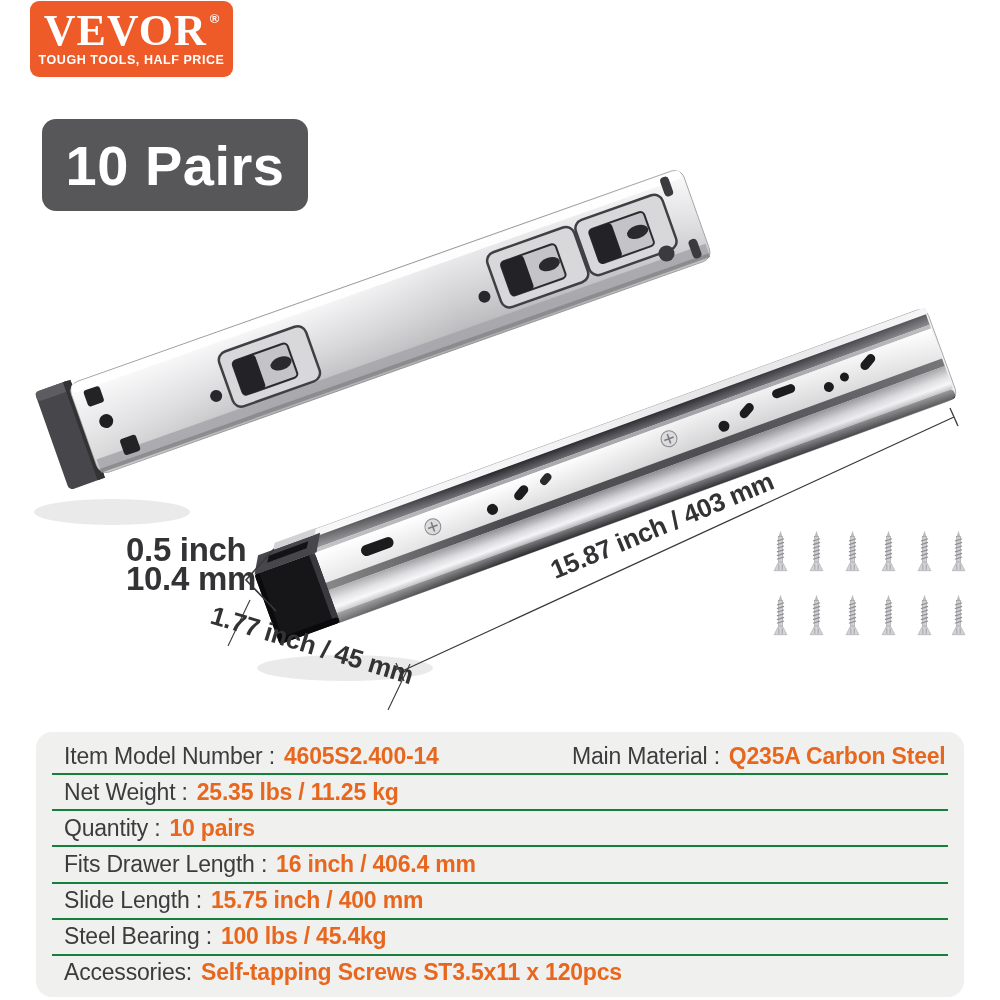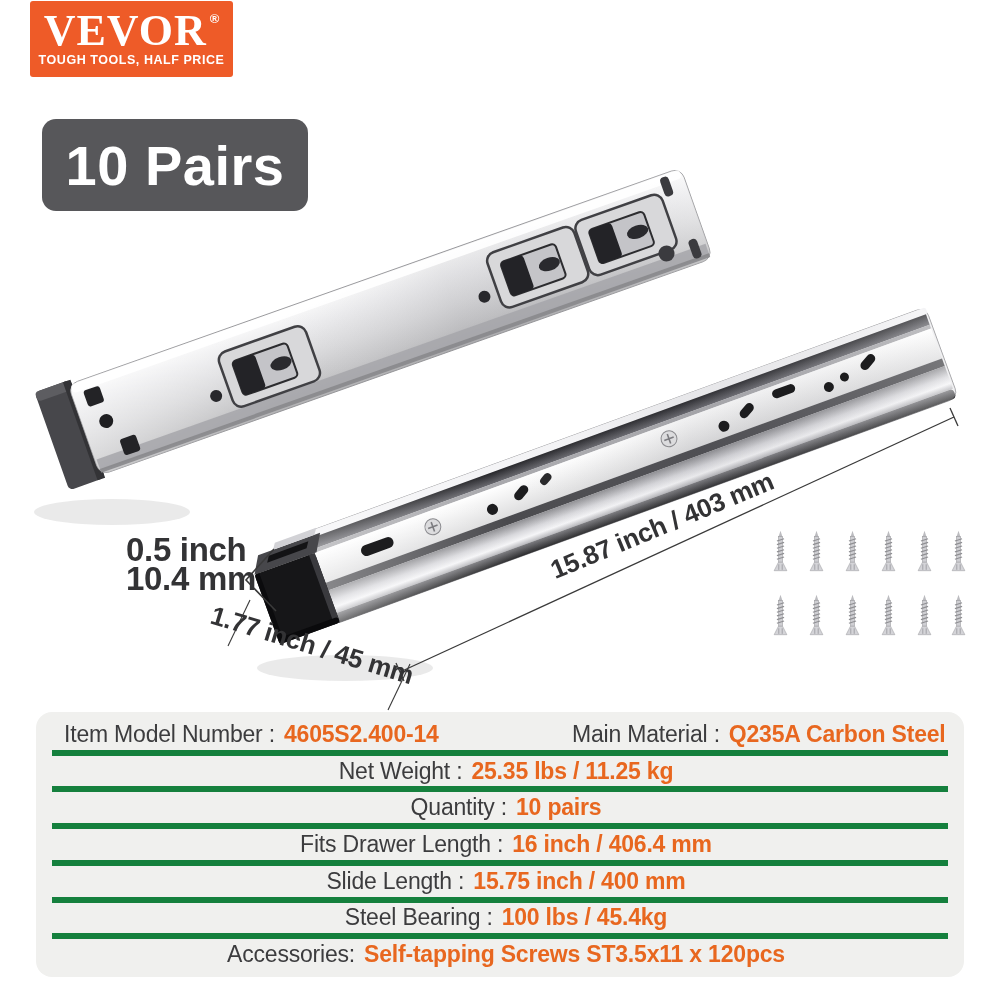--- a/index.html
+++ b/index.html
@@ -1,21 +1,21 @@
 <!DOCTYPE html>
 <html style="--accent: #EE5B28; --orange: #E8671F; --badge: #57575A; --panel: #F0F0EE; --label: #3C3C3E;"><head>
 <meta charset="utf-8">
 <style>
   html,body{margin:0;padding:0;background:#fff;}
   .canvas{position:relative;width:1000px;height:1000px;background:#ffffff;overflow:hidden;
           font-family:"Liberation Sans",sans-serif;}
 
   
   .logo{position:absolute;left:30px;top:1px;width:203px;height:76px;
-        background:var(--accent,#EE5B28);border-radius:3px;color:#fff;
+        background:var(--accent,#EE5B28);border-radius:9px;color:#fff;
         display:flex;flex-direction:column;align-items:center;justify-content:center;}
   .logo-name-row{display:flex;align-items:flex-start;line-height:40px;}
   .logo-name{font-family:"Liberation Serif",serif;font-weight:700;font-size:44px;letter-spacing:1px;}
   .logo-reg{font-size:13px;line-height:14px;margin-left:3px;margin-top:1px;font-weight:700;}
   .logo-tag{font-size:12.5px;font-weight:700;letter-spacing:0.55px;margin-top:2px;white-space:nowrap;}
 
   
   .badge{position:absolute;left:42px;top:119px;width:266px;height:92px;
          background:var(--badge,#57575A);border-radius:14px;color:#fff;
          display:flex;align-items:center;justify-content:center;
@@ -25,26 +25,26 @@
   .art{position:absolute;left:0;top:0;width:1000px;height:1000px;}
 
   
   .dim{position:absolute;color:#333335;font-weight:700;font-size:26px;
        letter-spacing:-0.3px;white-space:nowrap;}
   .dim-height{left:126px;top:535px;width:112px;text-align:right;line-height:29px;font-size:33px;}
   .dim-width{left:216px;top:600px;transform:rotate(17deg);transform-origin:left top;}
   .dim-length{left:552px;top:556px;transform:rotate(-22.5deg);transform-origin:left center;}
 
   
-  .spec{position:absolute;left:36px;top:712px;width:928px;height:265px;
+  .spec{position:absolute;left:36px;top:732px;width:928px;height:265px;
         background:var(--panel,#F0F0EE);border-radius:16px;
         padding:7px 16px;box-sizing:border-box;display:flex;flex-direction:column;}
   .spec-row{flex:1;display:flex;align-items:center;font-size:23px;
             color:var(--label,#3C3C3E);letter-spacing:-0.2px;min-height:0;}
-  .spec-row + .spec-row{border-top:6px solid #15803d;justify-content:center;}
+  .spec-row + .spec-row{border-top:2px solid #15803d;}
   .cell{display:flex;align-items:baseline;padding-left:12px;white-space:nowrap;}
   .cell-1{flex:0 0 496px;}
   .val{color:var(--orange,#E8671F);font-weight:700;margin-left:9px;letter-spacing:-0.2px;}
 </style>
 </head>
 <body>
 
 <div class="canvas">
 
   <svg class="art" viewBox="0 0 1000 1000">

